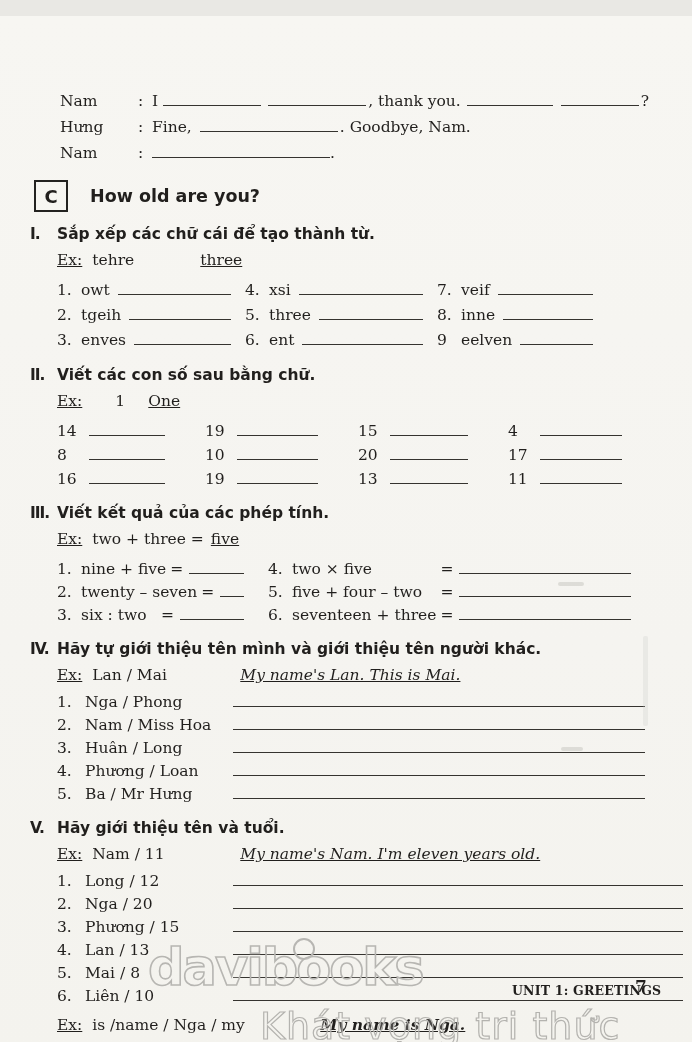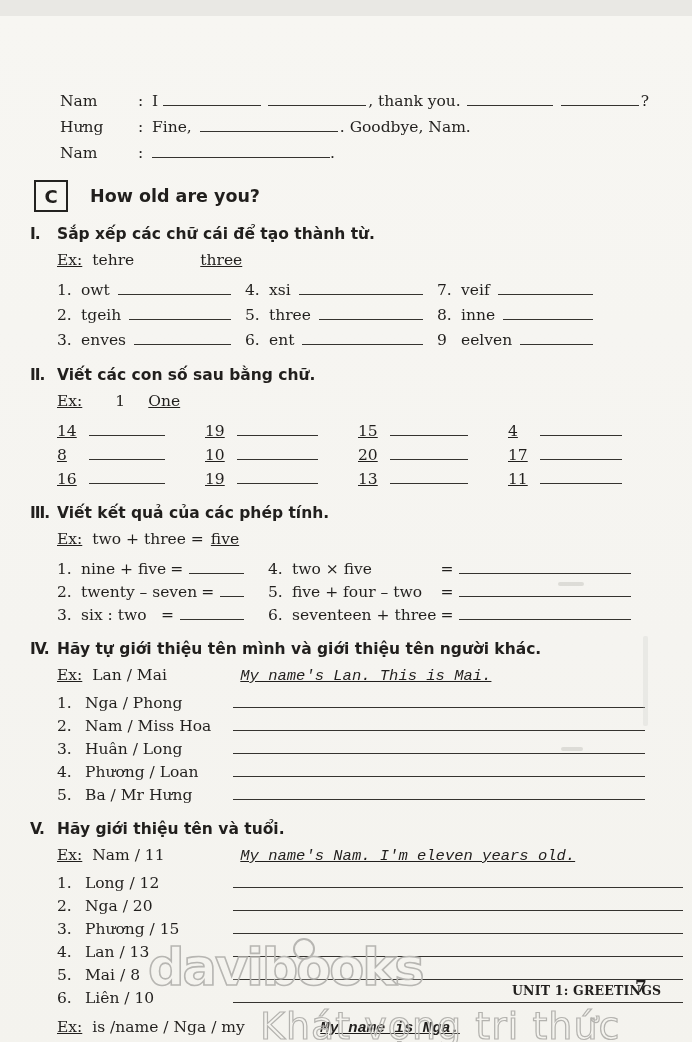--- a/index.html
+++ b/index.html
@@ -40,37 +40,37 @@
     margin-left:22px;
     font-family:"DejaVu Sans","Liberation Sans",sans-serif;
     font-weight:bold;font-size:17.5px;
   }
   
   .sec-head{display:flex;align-items:baseline;margin-left:30px;margin-top:13px;
     font-family:"DejaVu Sans","Liberation Sans",sans-serif;font-weight:bold;font-size:15.5px;}
   .roman{width:27px;flex:none;letter-spacing:-1px;}
   .ex-row{display:flex;align-items:baseline;margin-left:57px;margin-top:5px;line-height:24px;}
   .ex-label{text-decoration:underline;margin-right:10px;}
-  .ex-answer{font-style:italic;text-decoration:underline;font-family:Liberation Mono, monospace;}
+  .ex-answer{font-style:italic;text-decoration:underline;}
   .ans-upright{text-decoration:underline;}
   
   .s1-grid{
     display:grid;grid-template-columns:188px 192px 1fr;grid-template-rows:repeat(3,25px);
     grid-auto-flow:column;margin-left:57px;width:536px;margin-top:6px;align-items:baseline;
   }
   .s1-cell{display:flex;align-items:baseline;line-height:25px;}
   .it-num{width:24px;flex:none;}
   .s1-cell .blank{flex:1;margin-left:8px;margin-right:14px;}
   .s1-cell.last .blank{margin-right:0;}
   
   .s2-grid{
     display:grid;grid-template-columns:148px 153px 150px 1fr;grid-template-rows:repeat(3,24px);
     margin-left:57px;width:565px;margin-top:6px;align-items:baseline;
   }
-  .s2-cell{display:flex;align-items:baseline;line-height:24px;padding-right:40px;text-decoration:underline;}
+  .s2-cell{display:flex;align-items:baseline;line-height:24px;padding-right:40px;}
   .s2-cell.last{padding-right:0;}
   .s2-num{min-width:26px;flex:none;}
   .s2-cell .blank{flex:1;margin-left:6px;}
   
   .s3-grid{
     display:grid;grid-template-columns:211px 1fr;grid-template-rows:repeat(3,23px);
     grid-auto-flow:column;margin-left:57px;width:533px;margin-top:7px;align-items:baseline;
   }
   .s3-cell{display:flex;align-items:baseline;line-height:23px;white-space:nowrap;}
   .s3-expr{flex:1;}

